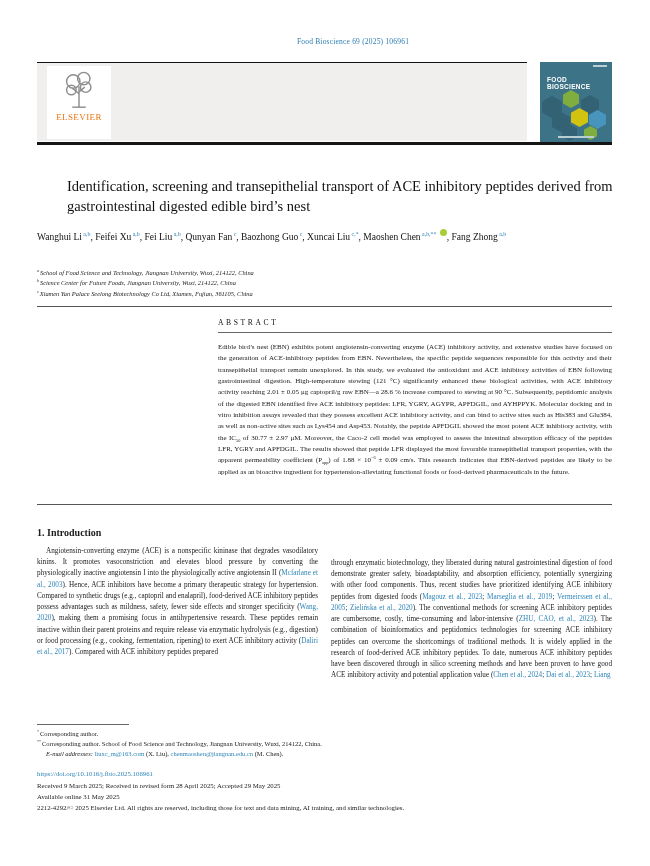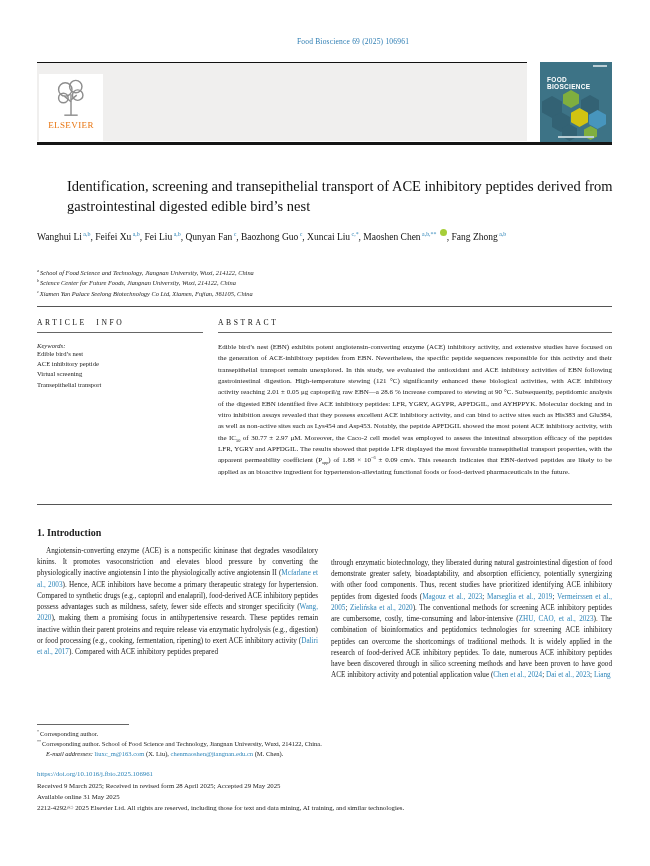--- a/index.html
+++ b/index.html
@@ -5,22 +5,22 @@
   * { margin:0; padding:0; box-sizing:border-box; }
   html,body { background:#ffffff; }
   body { width:650px; height:866px; font-family:"Liberation Serif","DejaVu Serif",serif; color:#1c1c1c; }
   .page { position:relative; width:650px; height:866px; overflow:hidden; background:#fff; }
 
   .journal-ref { position:absolute; top:37px; left:16px; width:100%; text-align:center;
     font-size:7.5px; color:#2d7db3; letter-spacing:0.2px;padding-left:24px; }
 
   .masthead { position:absolute; left:37px; top:62px; width:490px; height:79px;
     background:#f0efee; border-top:1.5px solid #111; }
-  .logo-box { position:absolute; left:2px; top:3px; width:64px; height:73px; background:#fff;
-    text-align:center; padding-top:3px;margin-top:8px; }
+  .logo-box { position:absolute; left:10px; top:3px; width:64px; height:73px; background:#fff;
+    text-align:center; padding-top:3px; }
   .logo-box svg { display:block; margin:0 auto; }
   .publisher-name { font-size:9px; color:#e87511; letter-spacing:0.4px; margin-top:1px;
     font-family:"Liberation Serif",serif; }
   .masthead-center { position:absolute; left:66px; right:0; top:0; height:100%; text-align:center; }
   .contents-line { margin-top:10px; font-size:7px; color:#222; }
   .journal-title { margin-top:9px; font-size:14px; color:#111; letter-spacing:0.3px; }
   .homepage-line { margin-top:12px; font-size:7px; font-family:"Liberation Sans",sans-serif; color:#333; }
   .thick-rule { position:absolute; left:37px; top:142px; width:575px; height:3px; background:#151515; }
 
   .cover { position:absolute; left:540px; top:62px; width:72px; height:80px; background:#3d7386; overflow:hidden; }
@@ -121,29 +121,20 @@
   <div class="authors"><span>Wanghui Li</span><span class="seg-sup seg-link"> a,b</span><span>, Feifei Xu</span><span class="seg-sup seg-link"> a,b</span><span>, Fei Liu</span><span class="seg-sup seg-link"> a,b</span><span>, Qunyan Fan</span><span class="seg-sup seg-link"> c</span><span>, Baozhong Guo</span><span class="seg-sup seg-link"> c</span><span>, Xuncai Liu</span><span class="seg-sup seg-link"> c,*</span><span>, Maoshen Chen</span><span class="seg-sup seg-link"> a,b,**</span><span> </span><span class="seg-orcid"></span><span>, Fang Zhong</span><span class="seg-sup seg-link"> a,b</span></div>
 
   <div class="affiliations">
     <div><span class="seg-sup">a </span><span>School of Food Science and Technology, Jiangnan University, Wuxi, 214122, China</span></div>
     <div><span class="seg-sup">b </span><span>Science Center for Future Foods, Jiangnan University, Wuxi, 214122, China</span></div>
     <div><span class="seg-sup">c </span><span>Xiamen Yan Palace Seelong Biotechnology Co Ltd, Xiamen, Fujian, 361105, China</span></div>
   </div>
 
   <div class="rule-1"></div>
 
-  <div class="info-col">
-    <div class="sec-header">ARTICLE INFO</div>
-    <div class="sec-header-rule"></div>
-    <div class="keywords-label">Keywords:</div>
-    <div class="keyword">Edible bird’s nest</div>
-    <div class="keyword">ACE inhibitory peptide</div>
-    <div class="keyword">Virtual screening</div>
-    <div class="keyword">Transepithelial transport</div>
-  </div>
 
   <div class="abs-col">
     <div class="sec-header">ABSTRACT</div>
     <div class="sec-header-rule"></div>
     <div class="abstract-body"><span>Edible bird’s nest (EBN) exhibits potent angiotensin-converting enzyme (ACE) inhibitory activity, and extensive studies have focused on the generation of ACE-inhibitory peptides from EBN. Nevertheless, the specific peptide sequences responsible for this activity and their transepithelial transport remain unexplored. In this study, we evaluated the antioxidant and ACE inhibitory activities of EBN following gastrointestinal digestion. High-temperature stewing (121 °C) significantly enhanced these biological activities, with ACE inhibitory activity reaching 2.01 ± 0.05 μg captopril/g raw EBN—a 28.6 % increase compared to stewing at 90 °C. Subsequently, peptidomic analysis of the digested EBN identified five ACE inhibitory peptides: LFR, YGRY, AGYPR, APFDGIL, and AYHPPYK. Molecular docking and in vitro inhibition assays revealed that they possess excellent ACE inhibitory activity, and can bind to active sites such as His383 and Glu384, as well as non-active sites such as Lys454 and Asp453. Notably, the peptide APFDGIL showed the most potent ACE inhibitory activity, with the IC</span><span class="seg-sub">50</span><span> of 30.77 ± 2.97 μM. Moreover, the Caco-2 cell model was employed to assess the intestinal absorption efficacy of the peptides LFR, YGRY and APFDGIL. The results showed that peptide LFR displayed the most favorable transepithelial transport properties, with the apparent permeability coefficient (P</span><span class="seg-sub">app</span><span>) of 1.88 × 10</span><span class="seg-sup">−6</span><span> ± 0.09 cm/s. This research indicates that EBN-derived peptides are likely to be applied as an bioactive ingredient for hypertension-alleviating functional foods or food-derived pharmaceuticals in the future.</span></div>
   </div>
 
   <div class="rule-2"></div>
 
   <div class="intro-heading">1. Introduction</div>

